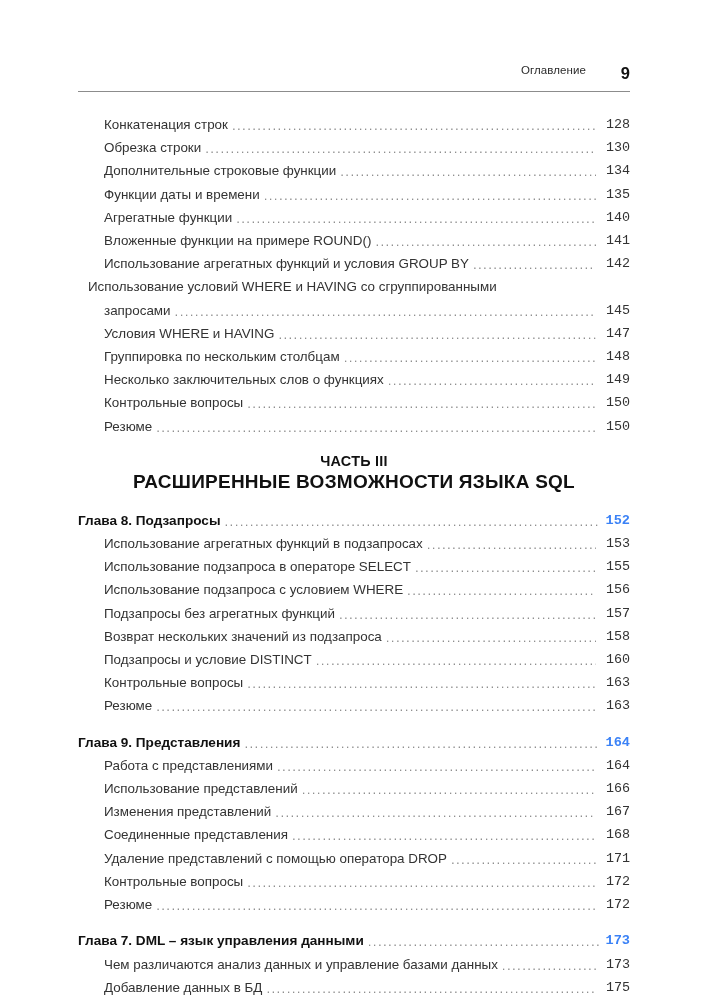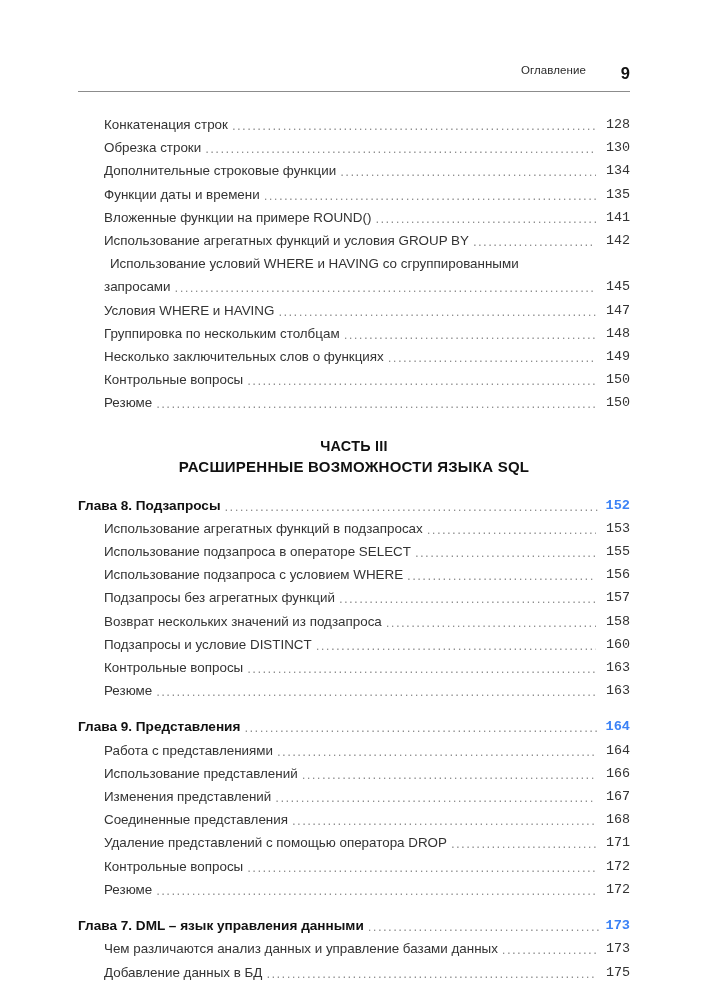--- a/index.html
+++ b/index.html
@@ -114,40 +114,40 @@
     color: #3b82f6;
     padding-left: 1px;
   }
   .entry.chapter .leader::before {
     color: #8f8f8f;
     font-weight: normal;
   }
 
   
   .entry.wrap-first {
-    margin-left: 32px;
+    margin-left: 10px;
   }
   .entry.wrap-first .leader::before { content: ""; }
   .entry.wrap-first .folio { visibility: hidden; }
 
   
   .part {
-    margin-top: 22px;
+    margin-top: 14px;
     margin-bottom: 17px;
     text-align: center;
     color: #111111;
     font-weight: bold;
     letter-spacing: .25px;
   }
   .part-kicker {
     font-size: 14.4px;
     line-height: 19px;
   }
   .part-title {
-    font-size: 15px;
+    font-size: 19px;
     line-height: 21px;
   }
 
   .group-gap { height: 13px; }
 </style>
 </head>
 <body>
 
 <div class="page">
 
@@ -174,20 +174,25 @@
         <span class="label">Дополнительные строковые функции</span>
         <span class="leader"></span>
         <span class="folio">134</span>
       </div>
       <div class="entry level2">
         <span class="label">Функции даты и времени</span>
         <span class="leader"></span>
         <span class="folio">135</span>
       </div>
       <div class="entry level2">
+        <span class="label">Агрегатные функции</span>
+        <span class="leader"></span>
+        <span class="folio">140</span>
+      </div>
+      <div class="entry level2">
         <span class="label">Вложенные функции на примере ROUND()</span>
         <span class="leader"></span>
         <span class="folio">141</span>
       </div>
       <div class="entry level2">
         <span class="label">Использование агрегатных функций и условия GROUP BY</span>
         <span class="leader"></span>
         <span class="folio">142</span>
       </div>
       <div class="entry wrap-first">

